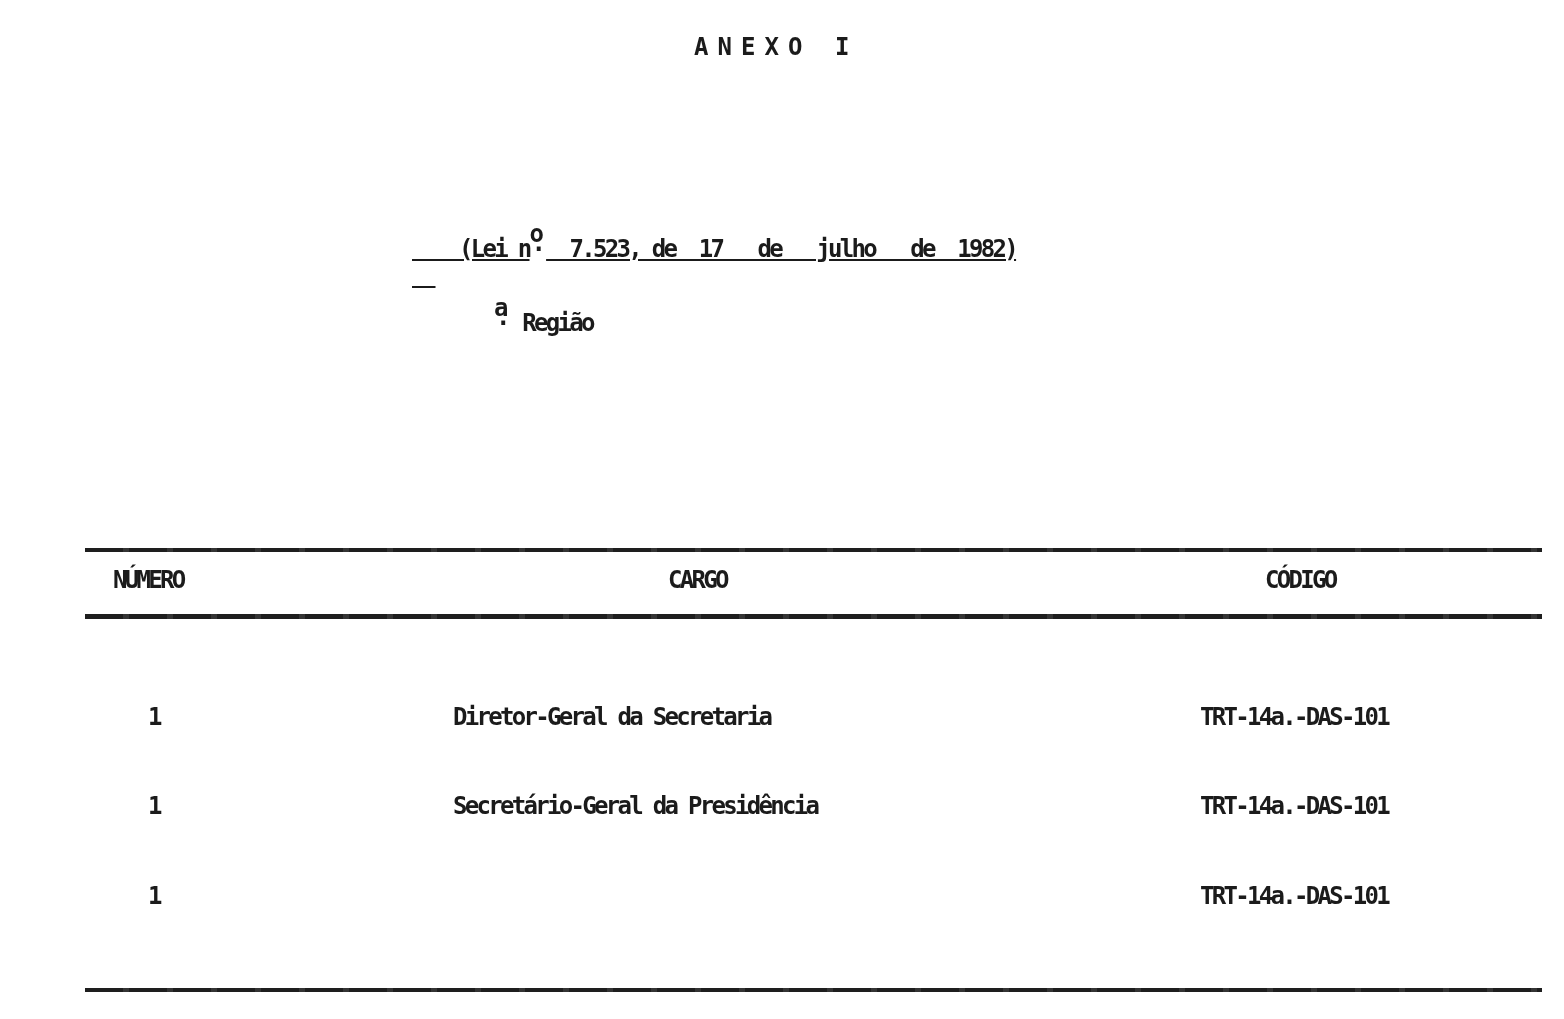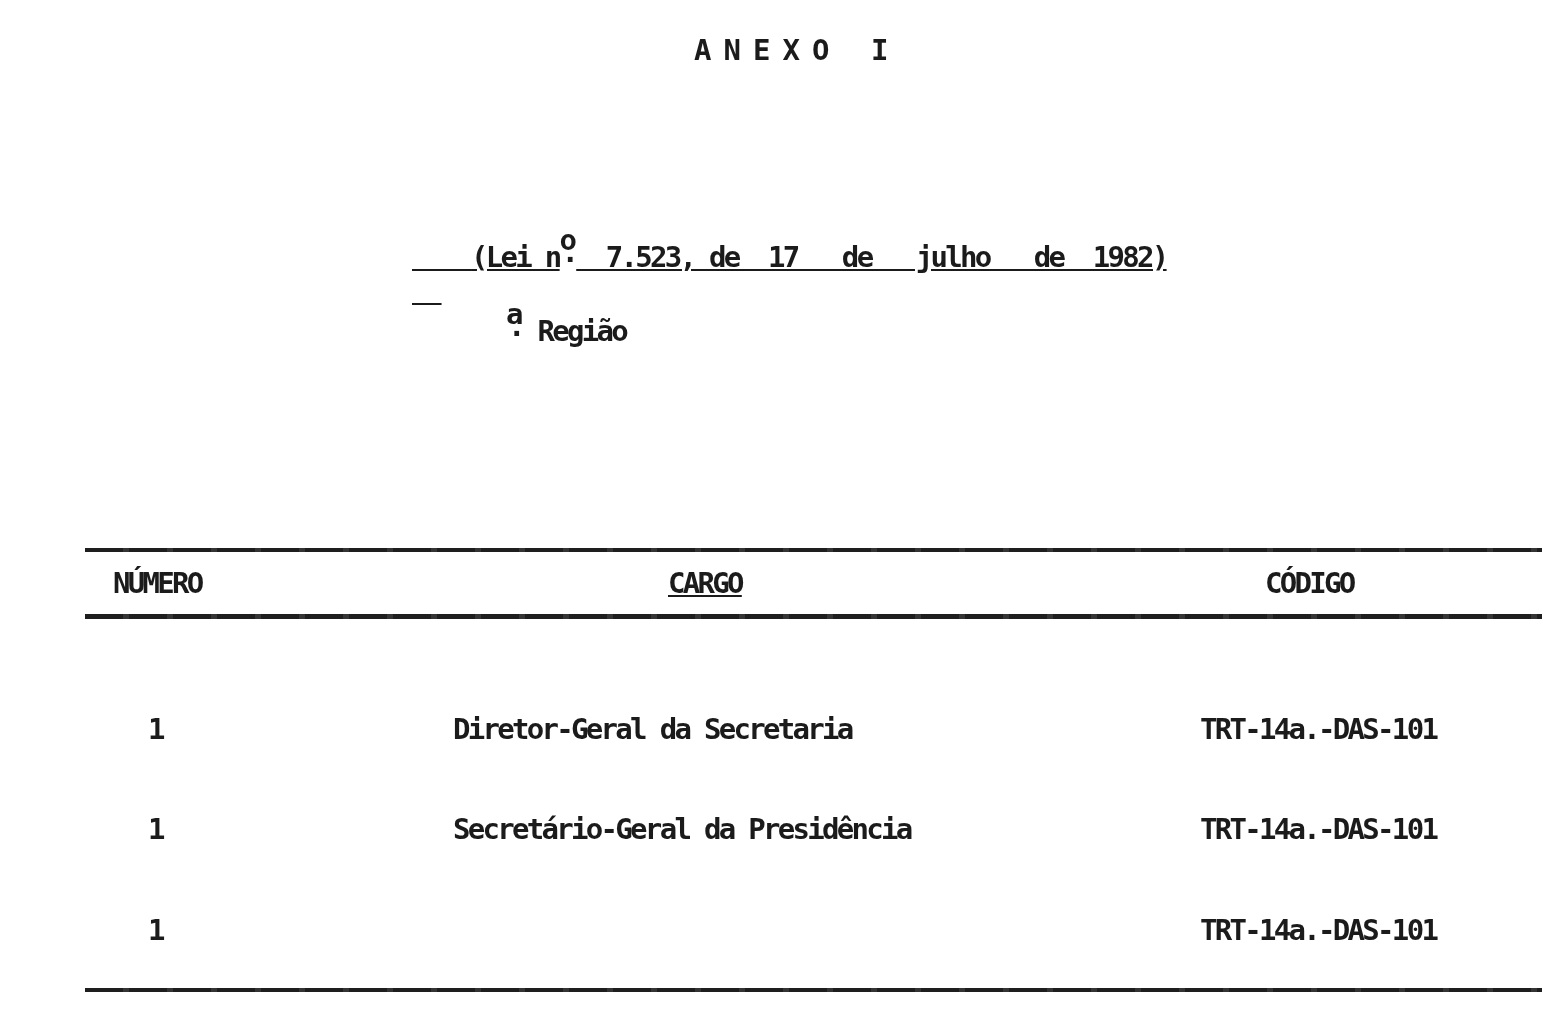--- a/index.html
+++ b/index.html
@@ -9,21 +9,21 @@
     height: 1019px;
     background: #ffffff;
     overflow: hidden;
     font-family: "DejaVu Sans Mono", "Liberation Mono", monospace;
     font-weight: bold;
     color: #1b1b1b;
   }
   .txt {
     position: absolute;
     white-space: pre;
-    font-size: 29px;
+    font-size: 24px;
     letter-spacing: -2.7px;
     line-height: 1.15;
   }
   
   .ord {
     display: inline-block;
     position: relative;
     width: 16.6px;
     height: 1px;
     vertical-align: baseline;
@@ -58,21 +58,21 @@
   </div>
 
   <div class="txt" style="left:447px; top:282px;">
     <span class="ord"><span class="ord-letter">a</span><span class="ord-dot">.</span></span><span> Região</span>
   </div>
 
 
   <div class="rule rule-thin" style="top:548px;"></div>
 
   <div class="txt" style="left:113px; top:567px;">NÚMERO</div>
-  <div class="txt" style="left:668px; top:567px;text-decoration:underline;">CARGO</div>
+  <div class="txt" style="left:668px; top:567px;">CARGO</div>
   <div class="txt" style="left:1265px; top:567px;">CÓDIGO</div>
 
   <div class="rule rule-thick" style="top:614px;"></div>
 
   <div class="tbl-rows txt" style="position:absolute;">
     <div class="trow">
       <span class="cell cell-num">1</span>
       <span class="cell cell-cargo">Diretor-Geral da Secretaria</span>
       <span class="cell cell-cod">TRT-14a.-DAS-101</span>
     </div>

